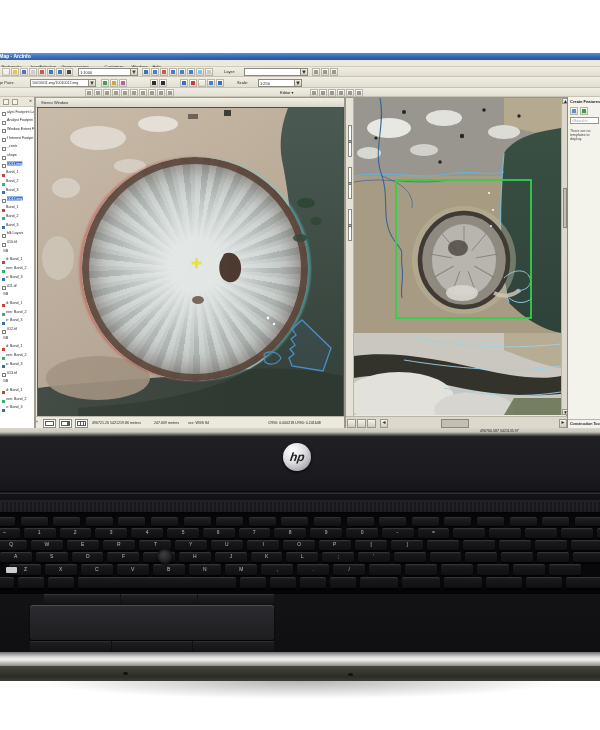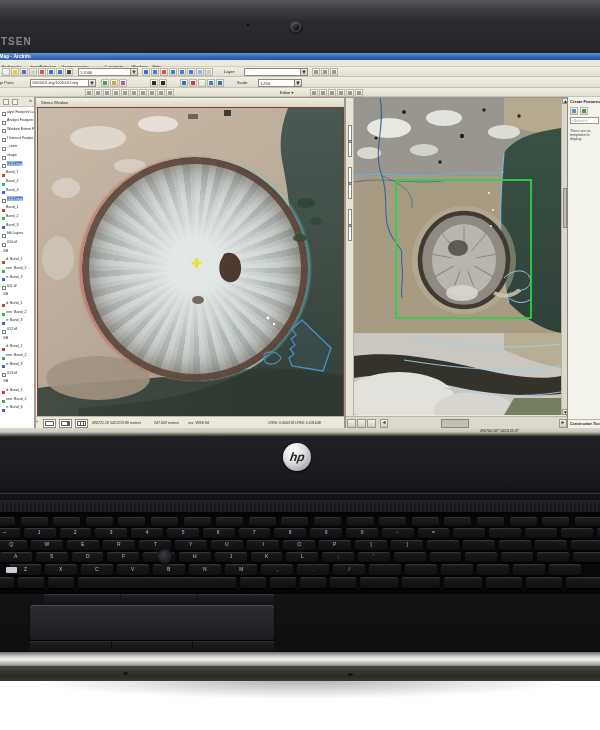--- a/index.html
+++ b/index.html
@@ -120,27 +120,20 @@
 .cf-divider{position:absolute;left:0;top:322px;width:100%;height:1px;background:#b8b5a6}
 .cf-sect{position:absolute;left:2px;top:325px}
 .app-bottom{position:absolute;left:0;top:375px;width:600px;height:9px;
   background:linear-gradient(180deg,#d8d5ca 0,#c9c6ba 4px,#55544e 7px,#161618 100%)}
 </style>
 </head>
 <body>
 
 <div class="shot">
 
-  <div class="bezel-top">
-    <span class="watermark">TSEN</span>
-    <div class="webcam">
-        <i></i>
-      </div>
-    <div class="micdot"></div>
-  </div>
 
   <div class="screen">
 
     <div class="titlebar">
       <span class="mt s62">ArcMap - ArcInfo</span>
     </div>
 
     <div class="menubar" id="menubar">
         <span class="menu-item">Bookmarks</span>
         <span class="menu-item">Insert</span>

